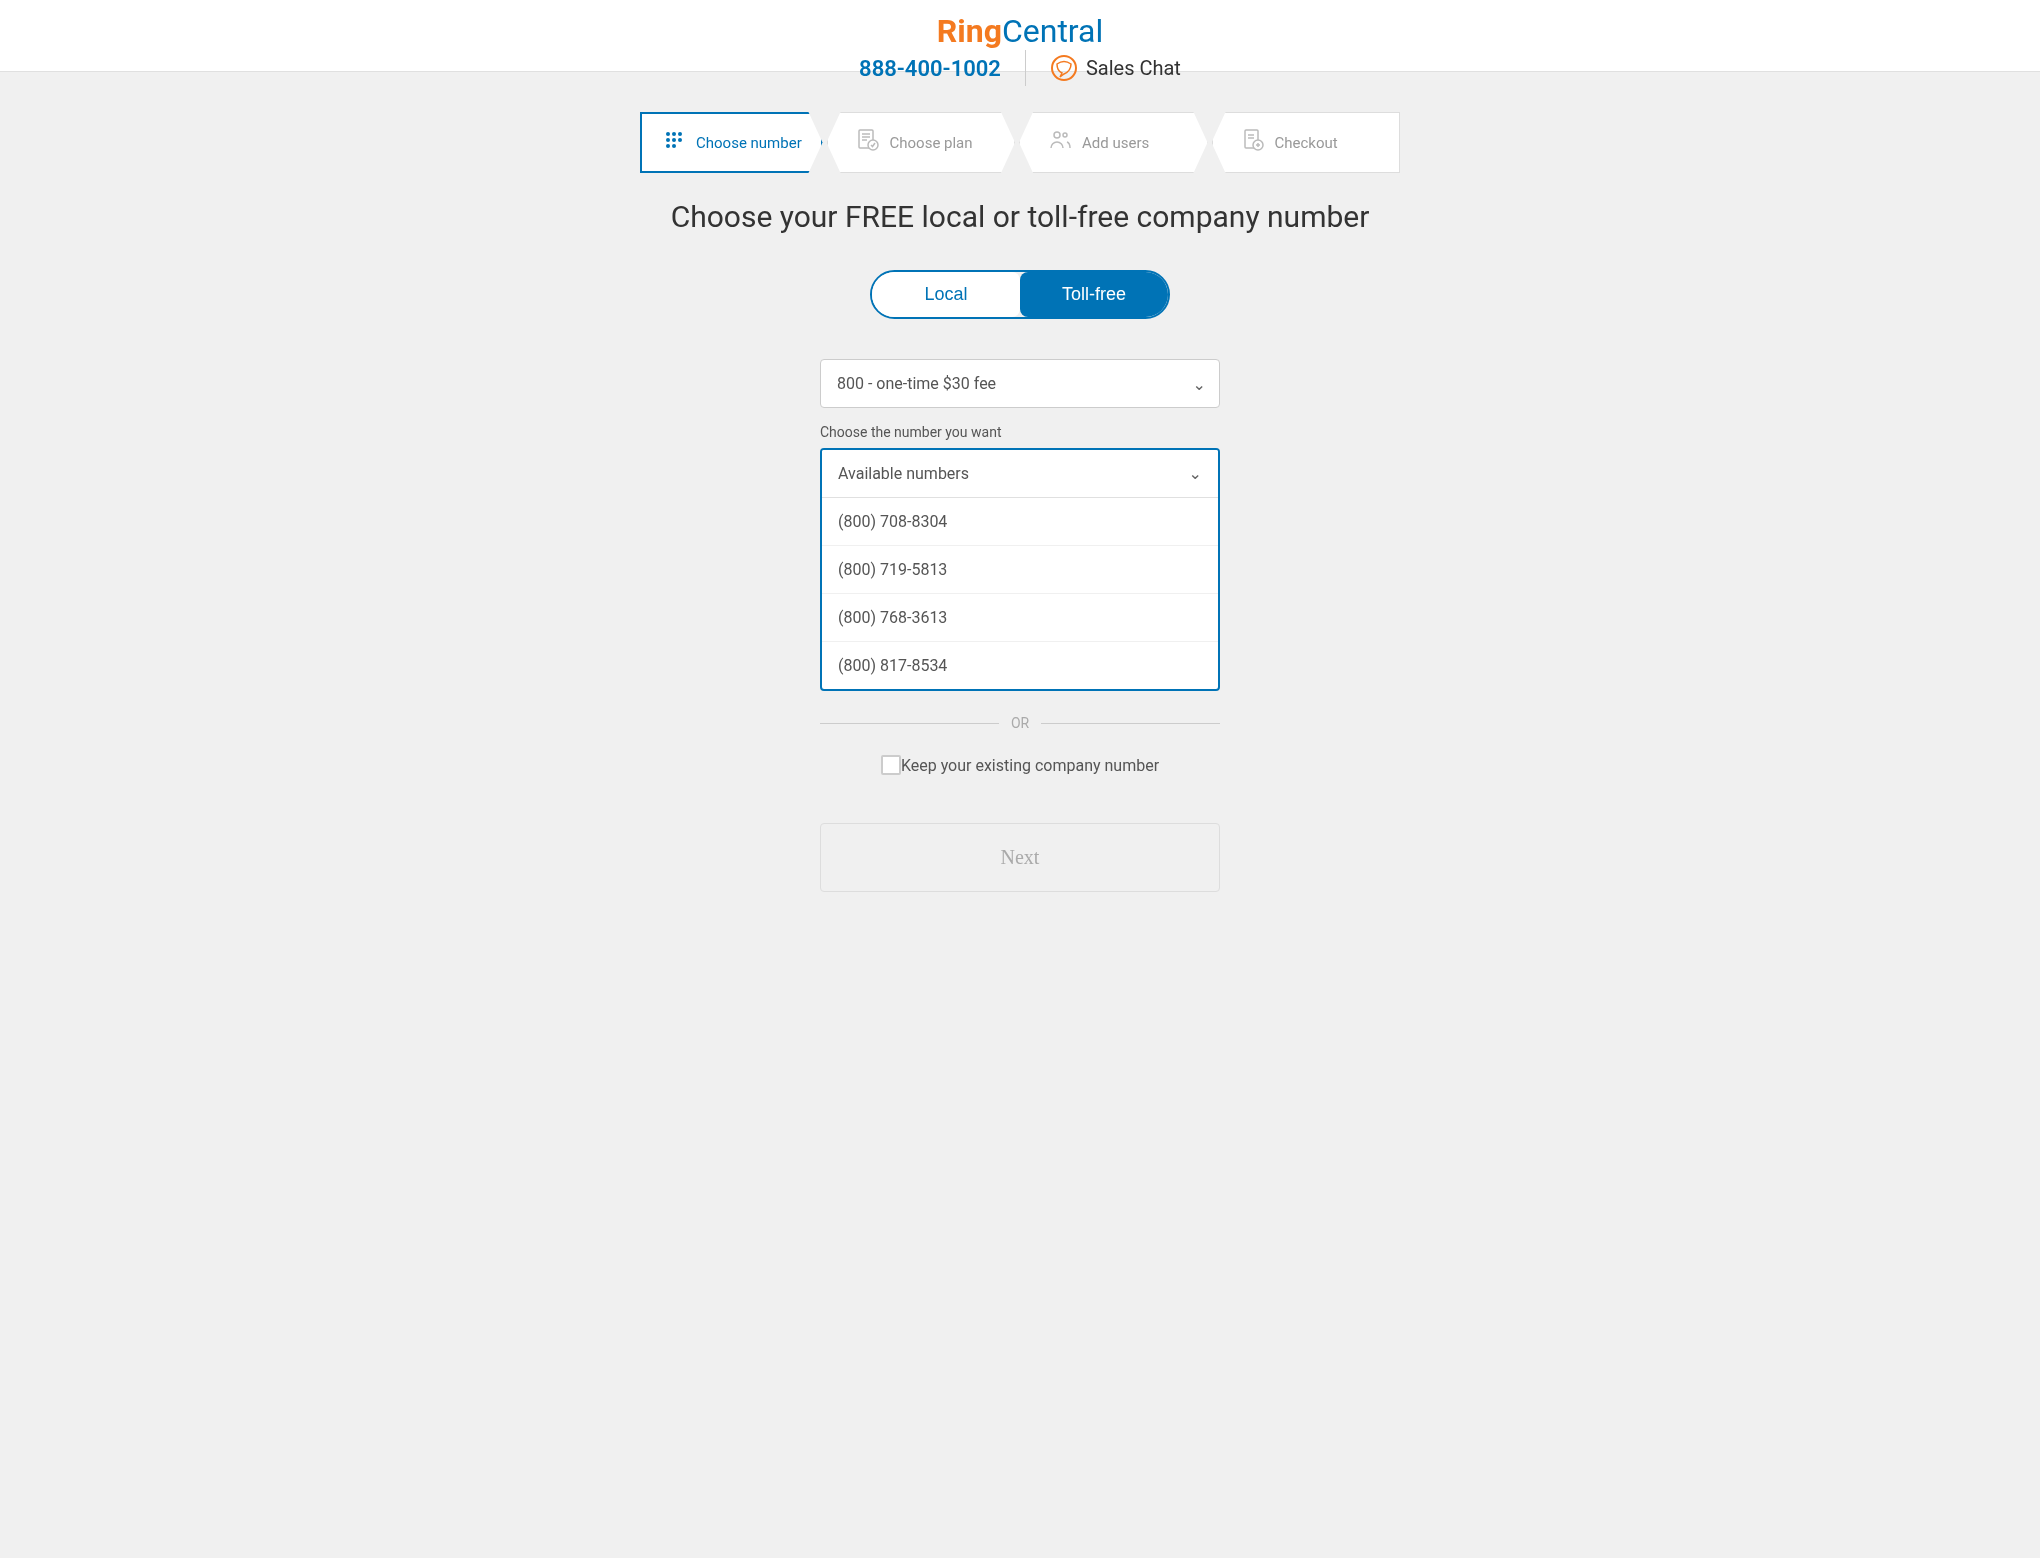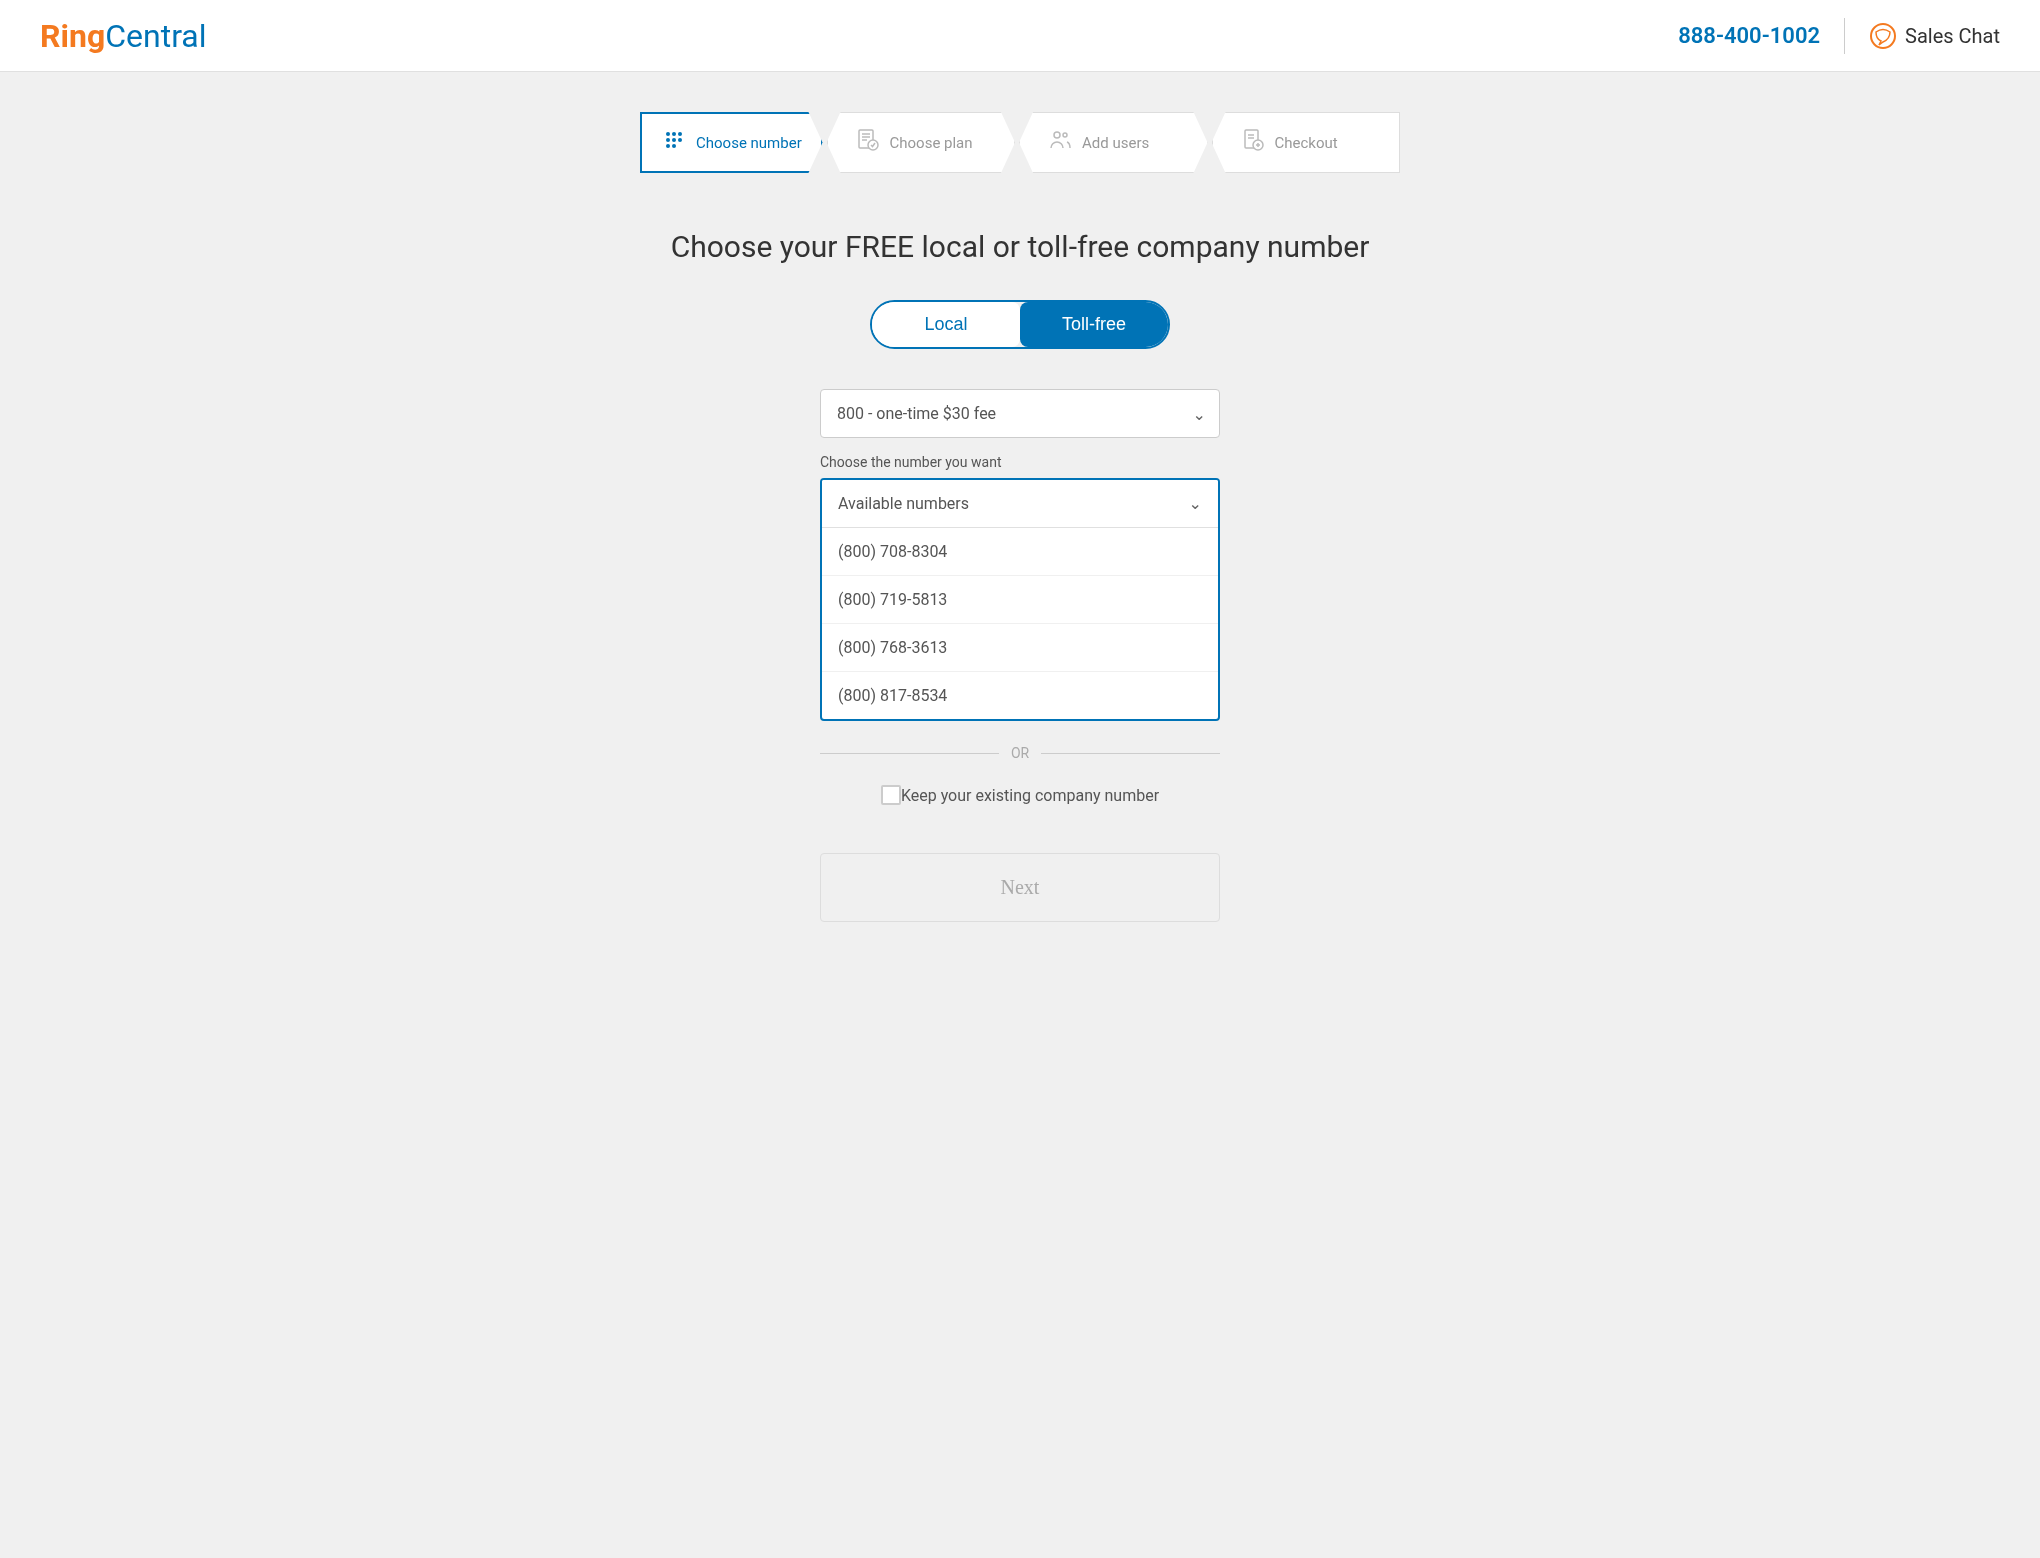--- a/index.html
+++ b/index.html
@@ -12,20 +12,21 @@
 
     
     .header {
       background: #fff;
       display: flex;
       align-items: center;
       justify-content: space-between;
       padding: 12px 40px;
       height: 72px;
       border-bottom: 1px solid #e0e0e0;
+      flex-direction: column;
     }
     .logo {
       display: flex;
       align-items: center;
       gap: 0;
     }
     .logo-ring {
       font-size: 32px;
       font-weight: 700;
       color: #f47a20;
@@ -239,21 +240,21 @@
       cursor: not-allowed;
       text-align: center;
       font-family: Liberation Serif, serif;
     }
 
     
     .steps-container {
       display: flex;
       align-items: stretch;
       justify-content: center;
-      margin-bottom: 56px;
+      margin-bottom: 26px;
       width: 760px;
       margin-left: auto;
       margin-right: auto;
     }
     .step-label-text {
       font-size: 15px;
       color: #999;
     }
   </style>
 </head>

